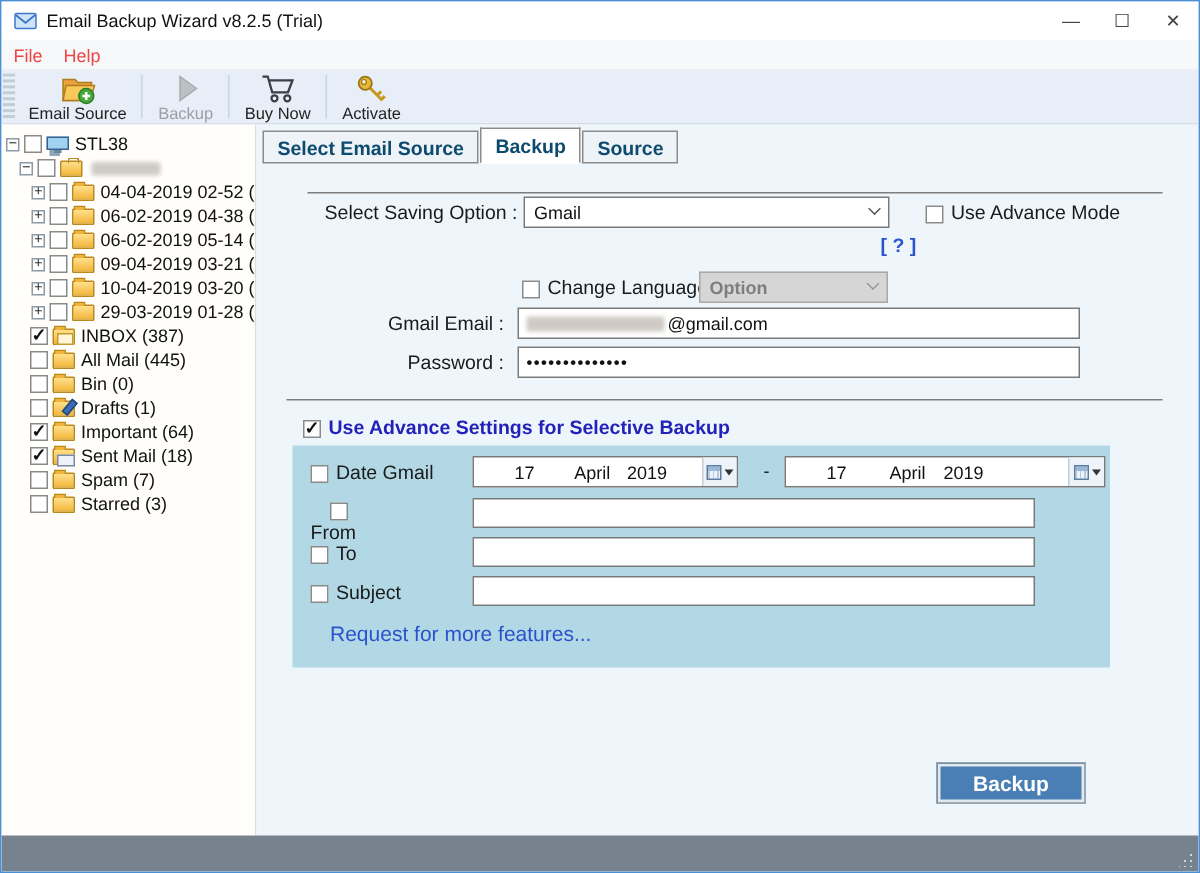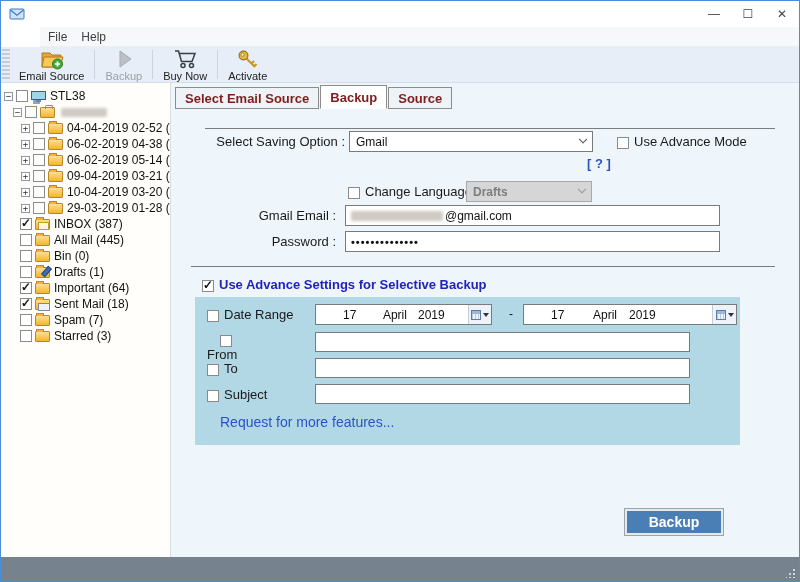--- a/index.html
+++ b/index.html
@@ -9,22 +9,22 @@
 
   
   .titlebar { height:26px; background:#fff; display:flex; align-items:center; padding-left:8px; flex:none; }
   .title-text { font-size:12px; color:#111; margin-left:6px; }
   .win-controls { margin-left:auto; display:flex; height:100%; }
   .win-btn { width:34px; display:flex; align-items:center; justify-content:center;
              font-size:12px; color:#444; cursor:default; }
 
   
   .menubar { height:20px; background:#f7f8f9; display:flex; align-items:center;
-             padding-left:8px; gap:14px; font-size:12px; color:#404040; flex:none;
-             border-bottom:1px solid #eceff2;margin-left:39px; }
+             padding-left:8px; gap:14px; font-size:12px; color:#ef4444; flex:none;
+             border-bottom:1px solid #eceff2; }
 
   
   .toolbar { height:36px; background:#e7eef7; display:flex; align-items:stretch; flex:none;
              border-bottom:1px solid #d4dde8; }
   .tb-grip { width:8px; margin:2px 1px;
              background:repeating-linear-gradient(#b8c4d2 0 2px, transparent 2px 4px);
              background-size:2px 100%; background-repeat:repeat-x; opacity:.8; }
   .tb-btn { display:flex; flex-direction:column; align-items:center; justify-content:flex-start;
             padding:1px 8px 0; font-size:11px; color:#222; cursor:pointer; }
   .tb-btn svg { display:block; }
@@ -64,21 +64,21 @@
       border:1px solid #b9881f; border-bottom:none; border-radius:2px 2px 0 0; }
   .redacted { display:inline-block; width:46px; height:9px; background:#cfcbc4;
               border-radius:2px; filter:blur(1.5px); margin-left:2px; }
 
   
   .main { flex:1; position:relative; background:#eef6fb; }
 
   
   .tabs { position:absolute; left:4px; top:2px; display:flex; align-items:flex-end; height:24px; }
   .tab { border:1px solid #8c8c8c; border-bottom:1px solid #8c8c8c; background:#eef3f7;
-         font-size:13px; font-weight:bold; color:#7f1d1d; padding:3px 9px 3px; height:22px;
+         font-size:13px; font-weight:bold; color:#0c4a6e; padding:3px 9px 3px; height:22px;
          cursor:pointer; }
   .tab + .tab { margin-left:1px; }
   .tab.active { background:#fff; border-bottom:1px solid #fff; height:24px; padding-top:4px; }
 
   .hsep { position:absolute; height:1px; background:#7d7d7d; }
 
   .flabel { position:absolute; font-size:13px; color:#1a1a1a; text-align:right; }
   .combo { position:absolute; background:#fff; border:1px solid #7a7a7a; font-size:12px;
            color:#111; display:flex; align-items:center; padding:0 6px; cursor:pointer; }
   .combo .chev { margin-left:auto; width:6px; height:6px; border-right:1.4px solid #555;
@@ -141,20 +141,21 @@
 </head>
 <body>
 
 <div class="window">
 
   <div class="titlebar">
     <svg width="16" height="14" viewBox="0 0 16 14">
       <rect x="1" y="2" width="14" height="10" rx="1" fill="#cfe3f7" stroke="#3c78c8"></rect>
       <path d="M1.5 3 L8 8.2 L14.5 3" fill="none" stroke="#3c78c8" stroke-width="1.2"></path>
     </svg>
+    <span class="title-text">Email Backup Wizard v8.2.5 (Trial)</span>
     <div class="win-controls">
       <span class="win-btn">—</span>
       <span class="win-btn">☐</span>
       <span class="win-btn">✕</span>
     </div>
   </div>
 
   <div class="menubar">
     <span>File</span>
     <span>Help</span>
@@ -319,21 +320,21 @@
         <span>Use Advance Mode</span>
       </div>
 
       <div class="help-link" style="left:416px; top:73px;">[ ? ]</div>
 
       <div class="cbrow" style="left:177px; top:101px;">
         <span class="cb"></span>
         <span>Change Language</span>
       </div>
       <div class="combo disabled" style="left:295px; top:98px; width:126px; height:21px;">
-        <span>Drafts</span>
+        <span>Option</span>
         <span class="chev"></span>
       </div>
 
       <div class="flabel" style="left:0; top:125px; width:165px;">Gmail Email :</div>
       <div class="tinput" style="left:174px; top:122px; width:375px; height:21px;">
         <span class="redacted-email"></span>
         <span>@gmail.com</span>
       </div>
 
       <div class="flabel" style="left:0; top:151px; width:165px;">Password :</div>
@@ -342,21 +343,21 @@
       <div class="hsep" style="left:20px; top:183px; width:584px;"></div>
 
       <div class="cbrow" style="left:31px; top:194px;">
         <span class="cb checked"></span>
         <span class="adv-title">Use Advance Settings for Selective Backup</span>
       </div>
 
       <div class="adv-panel">
         <div class="cbrow" style="left:12px; top:10px;">
           <span class="cb"></span>
-          <span>Date Range</span>
+          <span>Date Gmail</span>
         </div>
         <div class="datepicker" style="left:120px; top:7px; width:177px;">
           <span class="dp-day">17</span>
           <span class="dp-month">April</span>
           <span class="dp-year">2019</span>
           <span class="cal-btn">
             <span class="cal-ic"></span>
             <span class="cal-arrow"></span>
           </span>
         </div>

